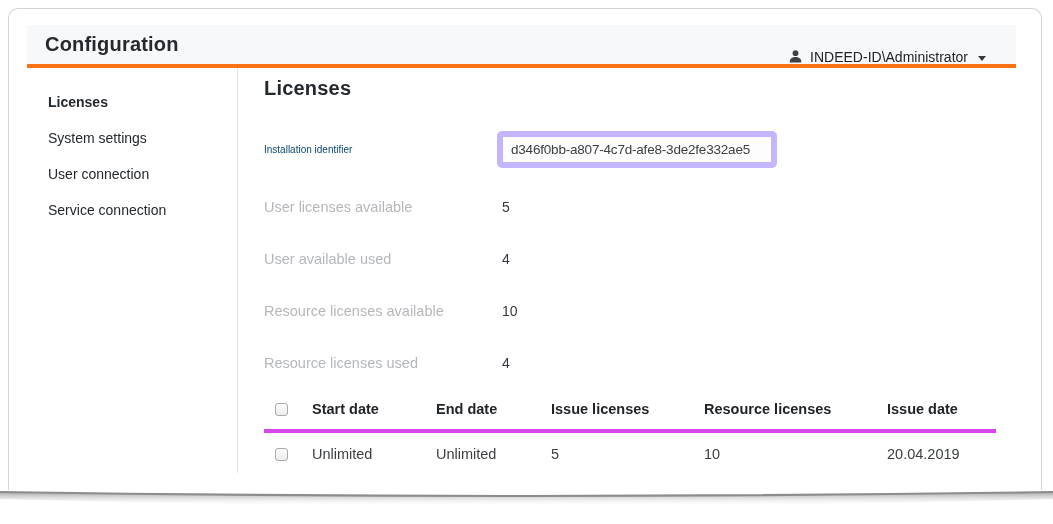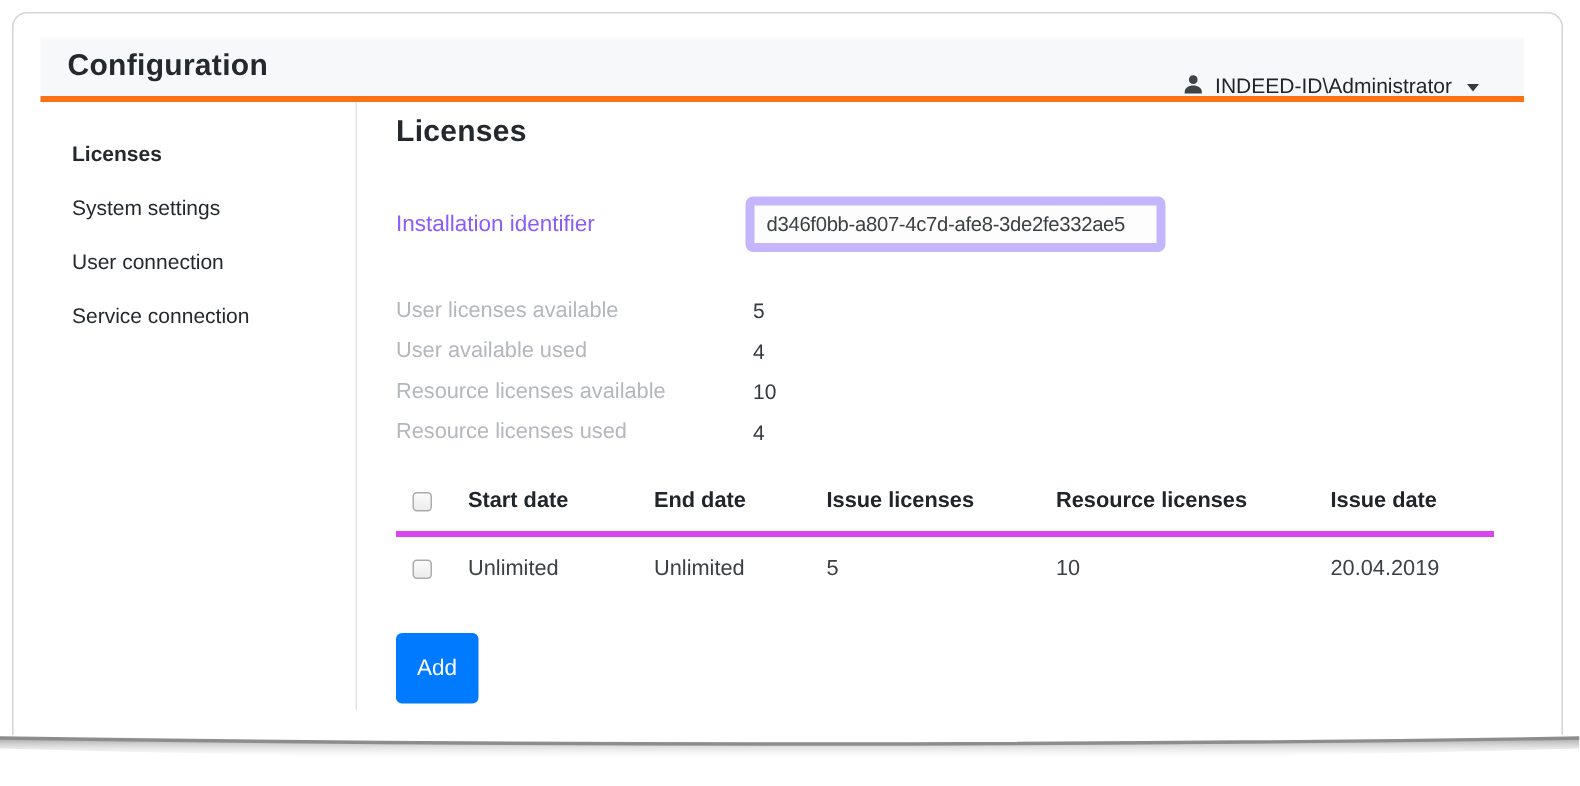--- a/index.html
+++ b/index.html
@@ -36,29 +36,29 @@
   
   .body { display:flex; height:405px; }
   .sidebar { width:211px; border-right:1px solid #e3e4e6; padding:16px 0 0 21px; flex:none; }
   .nav-item { height:36px; display:flex; align-items:center; font-size:14px; color:#24292e; cursor:pointer; }
   .nav-item.active { font-weight:700; }
 
   .main { flex:1; padding:9px 0 0 26px; }
   .main-title { font-size:20px; font-weight:700; color:#24292e; letter-spacing:.2px; }
 
   .field-row { display:flex; align-items:center; margin-top:31px; }
-  .field-label { width:233px; font-size:15px; color:#8b5cf6; flex:none; }
+  .field-label { width:233px; font-size:10px; color:#0c4a6e; flex:none; }
   .id-input {
     width:280px; height:37px; border:6px solid #c4b5fd; border-radius:5px;
     background:#fdfdfd; color:#3c4043; padding:0 8px;
     font-family:"Liberation Sans", sans-serif; font-size:13.5px; letter-spacing:-.2px;
   }
 
   .stats { margin-top:25px; }
-  .stat-row { display:flex; align-items:center; height:27px; }
+  .stat-row { display:flex; align-items:center; height:27px;margin-top:25px; }
   .stat-label { width:238px; font-size:14.5px; color:#b4b7bb; flex:none; }
   .stat-value { font-size:14px; color:#343a40; }
 
   
   .table { width:732px; margin-top:13px; }
   .t-row { display:grid; grid-template-columns:48px 124px 115px 153px 183px 1fr; align-items:center; }
   .t-head { height:44px; border-bottom:4px solid #d946ef; }
   .t-head .t-cell { font-weight:700; color:#212529; }
   .t-body-row { height:42px; }
   .t-cell { font-size:14.5px; color:#3c4043; }

